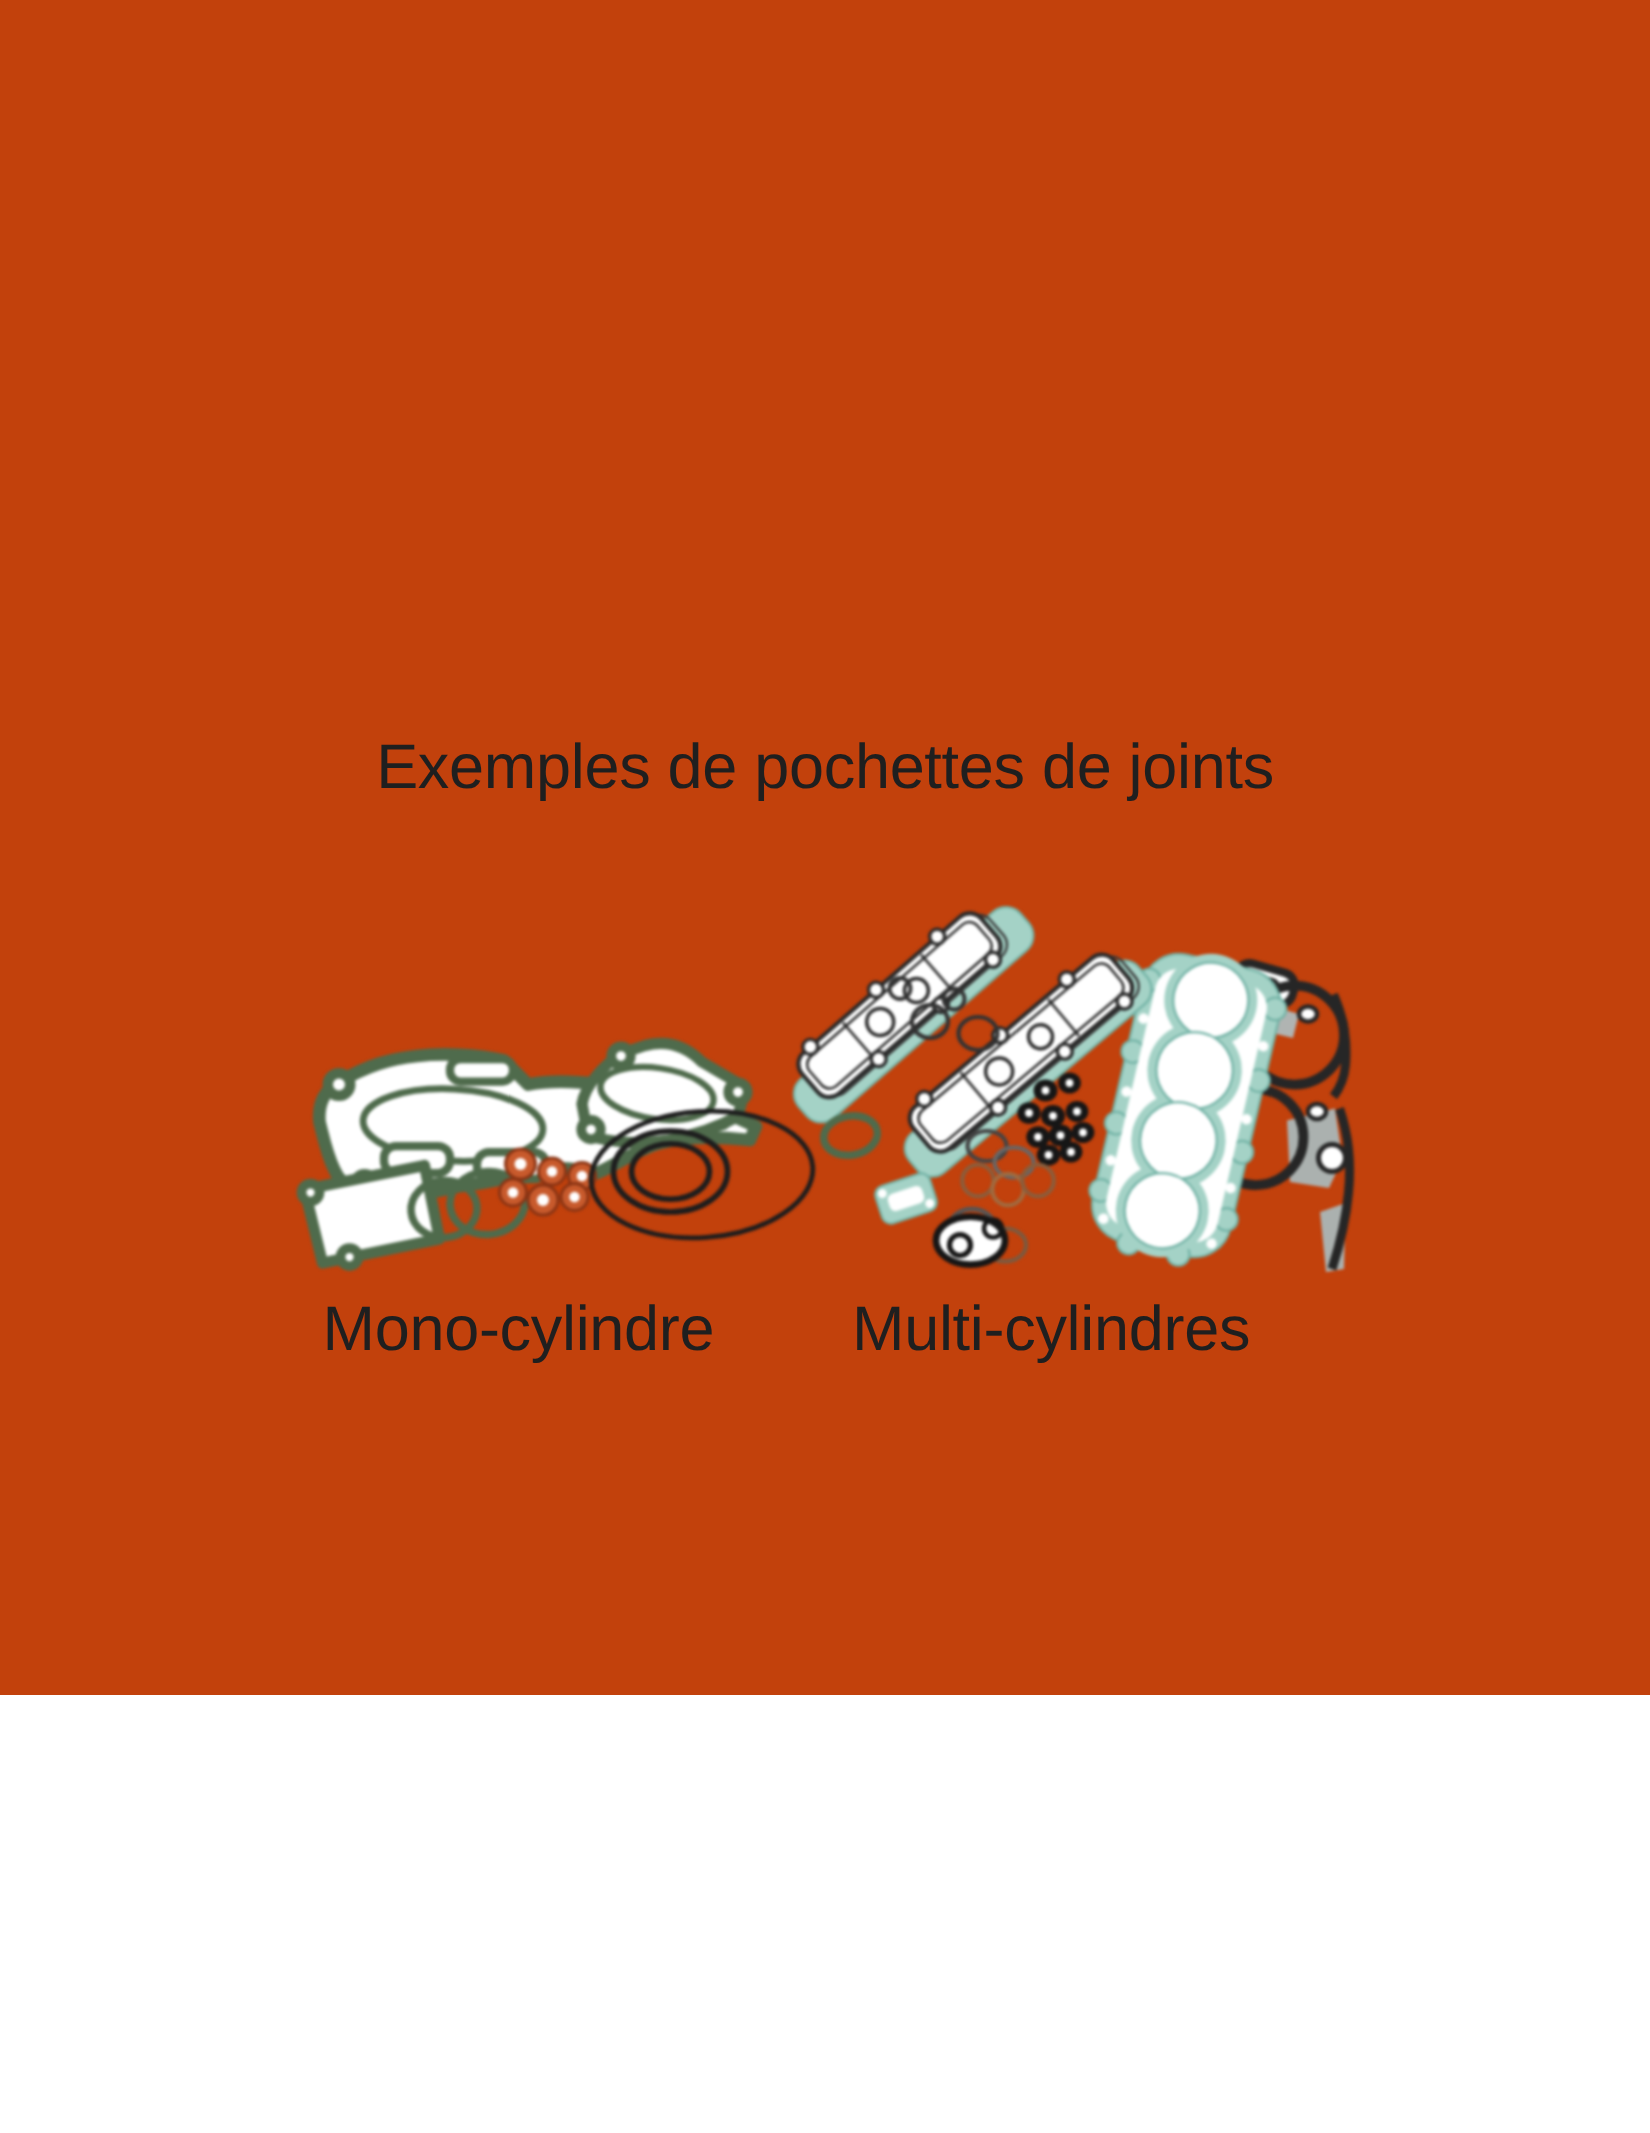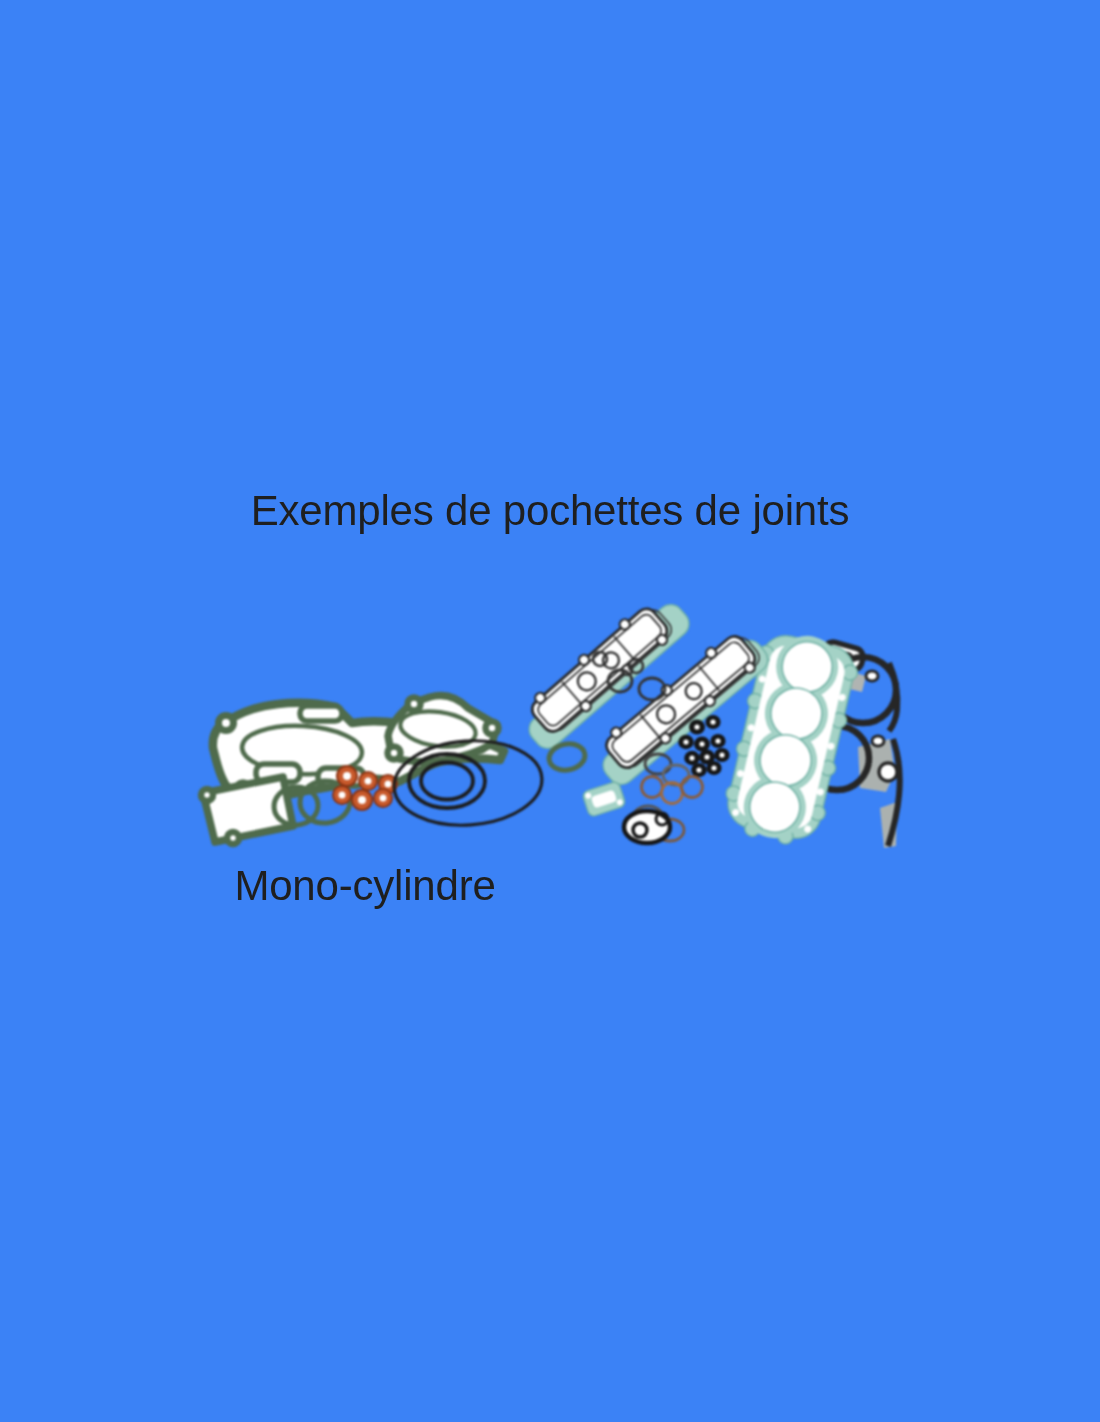--- a/index.html
+++ b/index.html
@@ -1,25 +1,25 @@
 <!DOCTYPE html>
 <html><head>
 <meta charset="utf-8">
 <style>
   :root{
     --green:#4f6b4c; --teal:#a4d2c6; --teal-dark:#72b2a5;
     --orange:#c85a2c; --orange-dark:#8a3414; --ink:#262626; --gray:#abb1af;
   }
   html,body{margin:0;padding:0;background:#fff;}
-  .page{position:relative;width:1100px;height:1422px;background:#3b82f6;overflow:hidden;
+  .page{position:relative;width:1100px;height:1130px;background:#c2410c;overflow:hidden;
         font-family:"Liberation Sans",sans-serif;}
   .title{position:absolute;left:0;top:489px;width:1100px;text-align:center;
          font-size:42px;line-height:44px;color:#1f1f1f;letter-spacing:-0.2px;filter:blur(0.4px);}
   .label{position:absolute;top:864px;font-size:42px;line-height:44px;color:#1f1f1f;
-         text-align:center;letter-spacing:-0.2px;filter:blur(0.4px);}
+         text-align:left;letter-spacing:-0.2px;filter:blur(0.4px);}
   .label.mono{left:215px;width:300px;}
   .label.multi{left:568px;width:300px;}
   svg.illu{position:absolute;left:0;top:0;filter:blur(0.9px);}
 </style>
 </head>
 <body>
 
 <div class="page">
 
   <div class="title">
@@ -253,13 +253,14 @@
 
       <g stroke="#1d1d1d" fill="none">
         <ellipse cx="468" cy="783" rx="74" ry="42" stroke-width="3.2" transform="rotate(-4 468 783)"></ellipse>
         <ellipse cx="447" cy="781" rx="38" ry="27" stroke-width="3.8"></ellipse>
         <ellipse cx="447" cy="781" rx="26" ry="18.5" stroke-width="3.8"></ellipse>
       </g>
     </g>
   </svg>
 
   <div class="label mono">Mono-cylindre</div>
+  <div class="label multi">Multi-cylindres</div>
 </div>
 
 </body></html>

